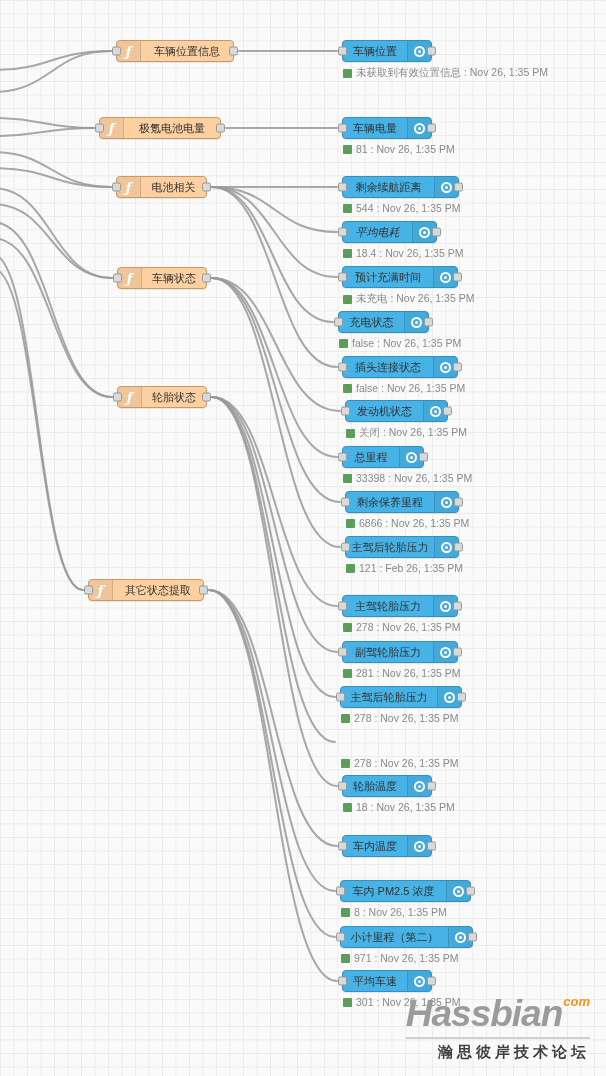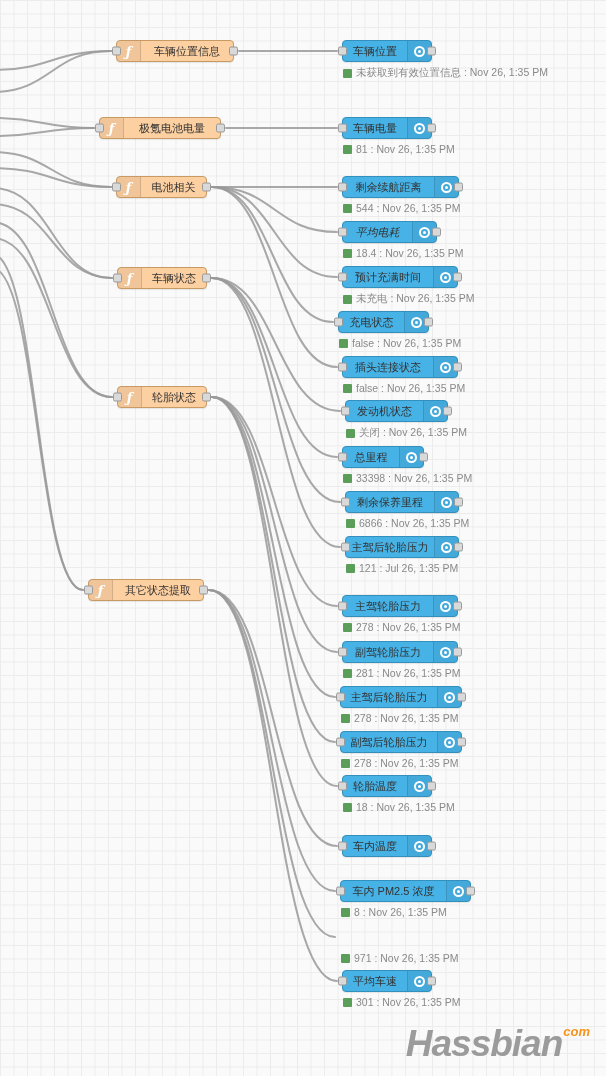--- a/index.html
+++ b/index.html
@@ -85,20 +85,21 @@
       <path d="M -8 188 C 52 188 52 278 112 278" class="wire"></path>
       <path d="M -8 204 C 52 204 52 278 112 278" class="wire"></path>
       <path d="M -8 222 C 52 222 52 397 112 397" class="wire"></path>
       <path d="M -8 238 C 52 238 52 397 112 397" class="wire"></path>
       <path d="M -8 254 C 37.5 254 37.5 590 83 590" class="wire"></path>
       <path d="M -8 268 C 37.5 268 37.5 590 83 590" class="wire"></path>
     </svg>
 
   <div class="watermark">
     <div class="brand"><span>Hassbian</span><span class="brand-suffix">com</span></div>
+    <div class="subtitle">瀚思彼岸技术论坛</div>
   </div>
 <div class="node fn" style="left: 116px; top: 40px; width: 118px;">
       <div class="icon-strip">
         <span class="fn-glyph">ƒ</span>
       </div>
       <span class="label">车辆位置信息</span>
       <span class="port in"></span>
       <span class="port out"></span>
     </div>
     <div class="node fn" style="left: 99px; top: 117px; width: 122px;">
@@ -264,21 +265,21 @@
     <div class="node entity" style="left: 345px; top: 536px; width: 114px;">
       <span class="label">主驾后轮胎压力</span>
       <div class="icon-strip">
         <span class="circle-icon"></span>
       </div>
       <span class="port in"></span>
       <span class="port out"></span>
     </div>
     <div class="status" style="left: 346px; top: 562px;">
       <span class="status-dot"></span>
-      <span>121 : Jul 26, 1:35 PM</span>
+      <span>121 : Feb 26, 1:35 PM</span>
     </div>
     <div class="node entity" style="left: 342px; top: 595px; width: 116px;">
       <span class="label">主驾轮胎压力</span>
       <div class="icon-strip">
         <span class="circle-icon"></span>
       </div>
       <span class="port in"></span>
       <span class="port out"></span>
     </div>
     <div class="status" style="left: 343px; top: 621px;">
@@ -302,28 +303,20 @@
       <div class="icon-strip">
         <span class="circle-icon"></span>
       </div>
       <span class="port in"></span>
       <span class="port out"></span>
     </div>
     <div class="status" style="left: 341px; top: 712px;">
       <span class="status-dot"></span>
       <span>278 : Nov 26, 1:35 PM</span>
     </div>
-    <div class="node entity" style="left: 340px; top: 731px; width: 122px;">
-      <span class="label">副驾后轮胎压力</span>
-      <div class="icon-strip">
-        <span class="circle-icon"></span>
-      </div>
-      <span class="port in"></span>
-      <span class="port out"></span>
-    </div>
     <div class="status" style="left: 341px; top: 757px;">
       <span class="status-dot"></span>
       <span>278 : Nov 26, 1:35 PM</span>
     </div>
     <div class="node entity" style="left: 342px; top: 775px; width: 90px;">
       <span class="label">轮胎温度</span>
       <div class="icon-strip">
         <span class="circle-icon"></span>
       </div>
       <span class="port in"></span>
@@ -350,20 +343,28 @@
       <div class="icon-strip">
         <span class="circle-icon"></span>
       </div>
       <span class="port in"></span>
       <span class="port out"></span>
     </div>
     <div class="status" style="left: 341px; top: 906px;">
       <span class="status-dot"></span>
       <span>8 : Nov 26, 1:35 PM</span>
     </div>
+    <div class="node entity" style="left: 340px; top: 926px; width: 133px;">
+      <span class="label">小计里程（第二）</span>
+      <div class="icon-strip">
+        <span class="circle-icon"></span>
+      </div>
+      <span class="port in"></span>
+      <span class="port out"></span>
+    </div>
     <div class="status" style="left: 341px; top: 952px;">
       <span class="status-dot"></span>
       <span>971 : Nov 26, 1:35 PM</span>
     </div>
     <div class="node entity" style="left: 342px; top: 970px; width: 90px;">
       <span class="label">平均车速</span>
       <div class="icon-strip">
         <span class="circle-icon"></span>
       </div>
       <span class="port in"></span>

